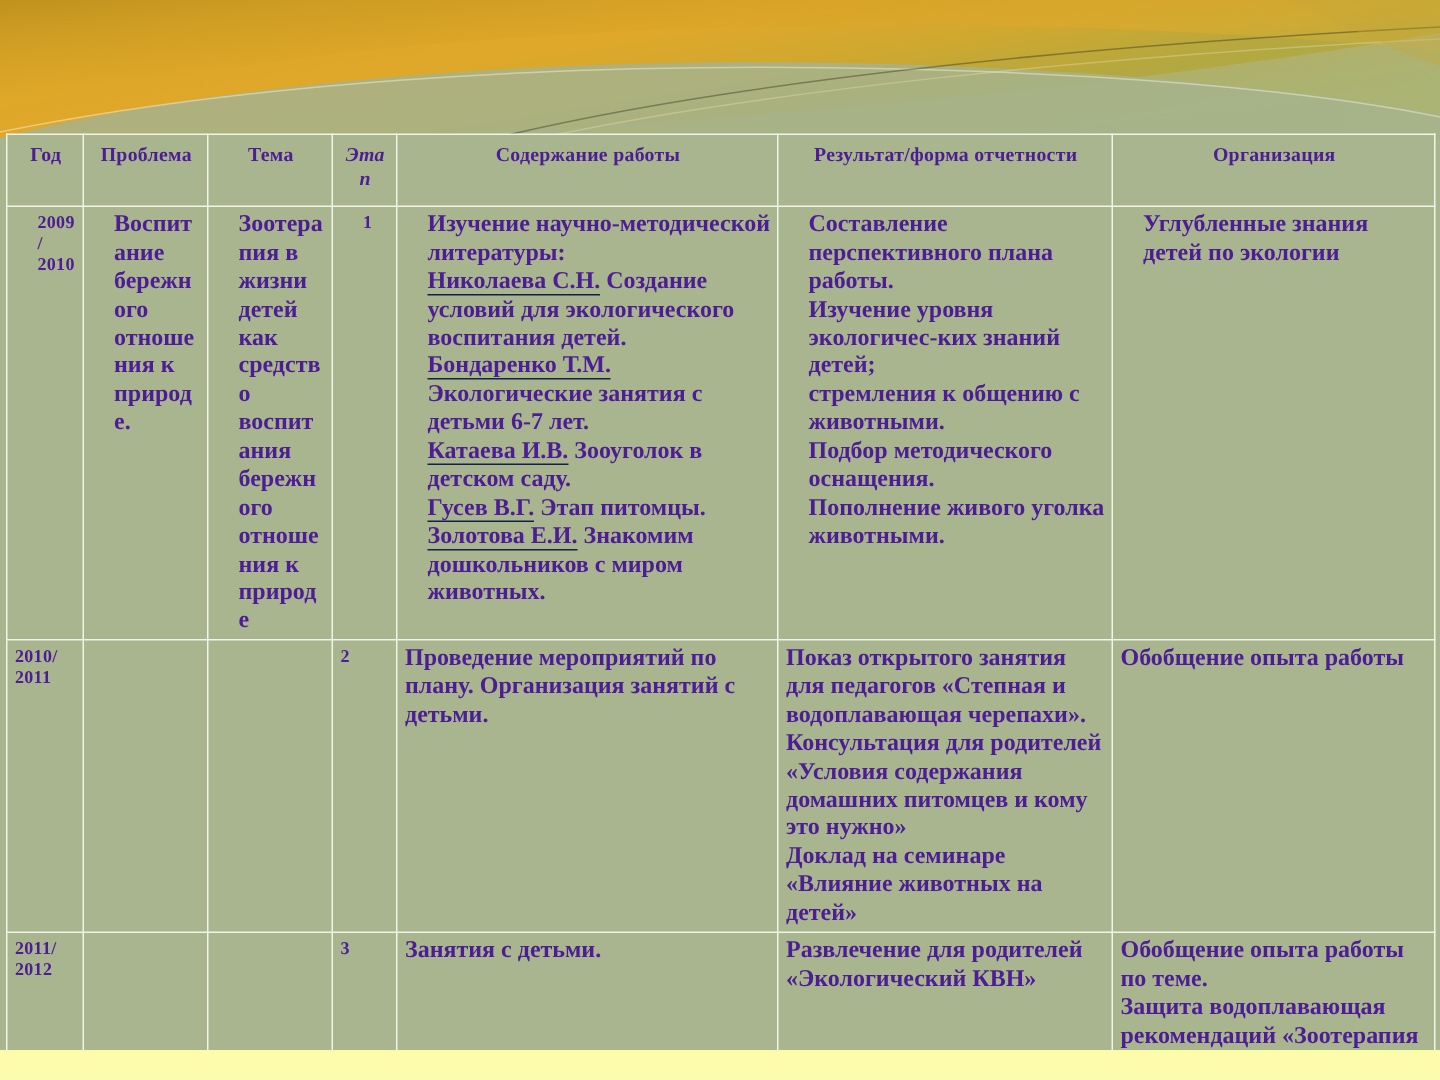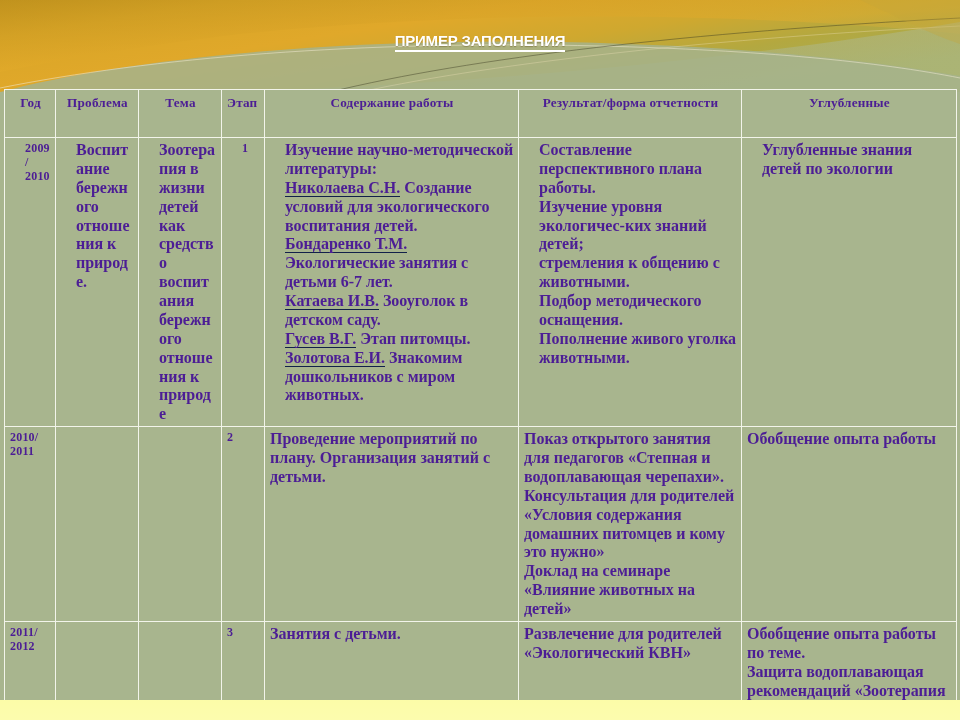--- a/index.html
+++ b/index.html
@@ -55,21 +55,21 @@
     hyphens:none;
   }
   .tbl thead th{
     text-align:center;
     font-size:13.2px;
     height:40px;
     vertical-align:top;
     padding-top:5px;
     letter-spacing:.2px;
   }
-  thead th.hdr-left{text-align:left;}
+  thead th.hdr-left{text-align:center;font-style:italic;}
   .c-year{width:51px;}
   .c-prob{width:83px;}
   .c-theme{width:83px;}
   .c-stage{width:43px;}
   .c-content{width:254px;}
   .c-result{width:223px;}
   .c-persp{width:215px;}
 
   td.year{font-size:12px;letter-spacing:.2px;}
   td.stage{font-size:12px;}
@@ -124,42 +124,41 @@
       <path d="M0,92 L960,92 L960,22 C740,60 470,84 230,92 Z" fill="url(#sage)" opacity=".55"></path>
       <path d="M0,92 C120,60 330,38 560,42 C720,45 860,58 960,76 L960,92 Z" fill="#a6b38c" opacity=".85"></path>
       <path d="M0,88 C150,58 360,40 600,46 C760,50 880,62 960,78" fill="none" stroke="#efe7cf" stroke-width="1" opacity=".55"></path>
       <path d="M330,92 C470,58 690,32 960,18" fill="none" stroke="#3a3a22" stroke-width="1" opacity=".45"></path>
       <path d="M360,92 C500,62 720,38 960,26" fill="none" stroke="#f0e2bb" stroke-width="1" opacity=".35"></path>
       <path d="M860,0 C900,18 930,34 960,44 L960,0 Z" fill="#c7a63a" opacity=".35"></path>
     </svg>
   </div>
 
   <div class="title-block">
-    <div class="title-line title-1"><span>ПРИМЕР ЗАПОЛНЕНИЯ</span></div>
   </div>
 
   <table class="tbl">
     <colgroup>
       <col class="c-year">
         <col class="c-prob">
         <col class="c-theme">
         <col class="c-stage">
       <col class="c-content">
         <col class="c-result">
         <col class="c-persp">
     </colgroup>
     <thead>
       <tr>
         <th>Год</th>
         <th>Проблема</th>
         <th>Тема</th>
         <th class="hdr-left">Этап</th>
         <th>Содержание работы</th>
         <th>Результат/форма отчетности</th>
-        <th>Углубленные</th>
+        <th>Организация</th>
       </tr>
     </thead>
     <tbody id="tbody">
         <tr class="row1">
           <td class="year">
             <span class="cellline">2009/</span>
             <span class="cellline">2010</span>
           </td>
           <td>Воспитание бережного отношения к природе.</td>
           <td>Зоотерапия в жизни детей как средство воспитания бережного отношения к природе</td>

